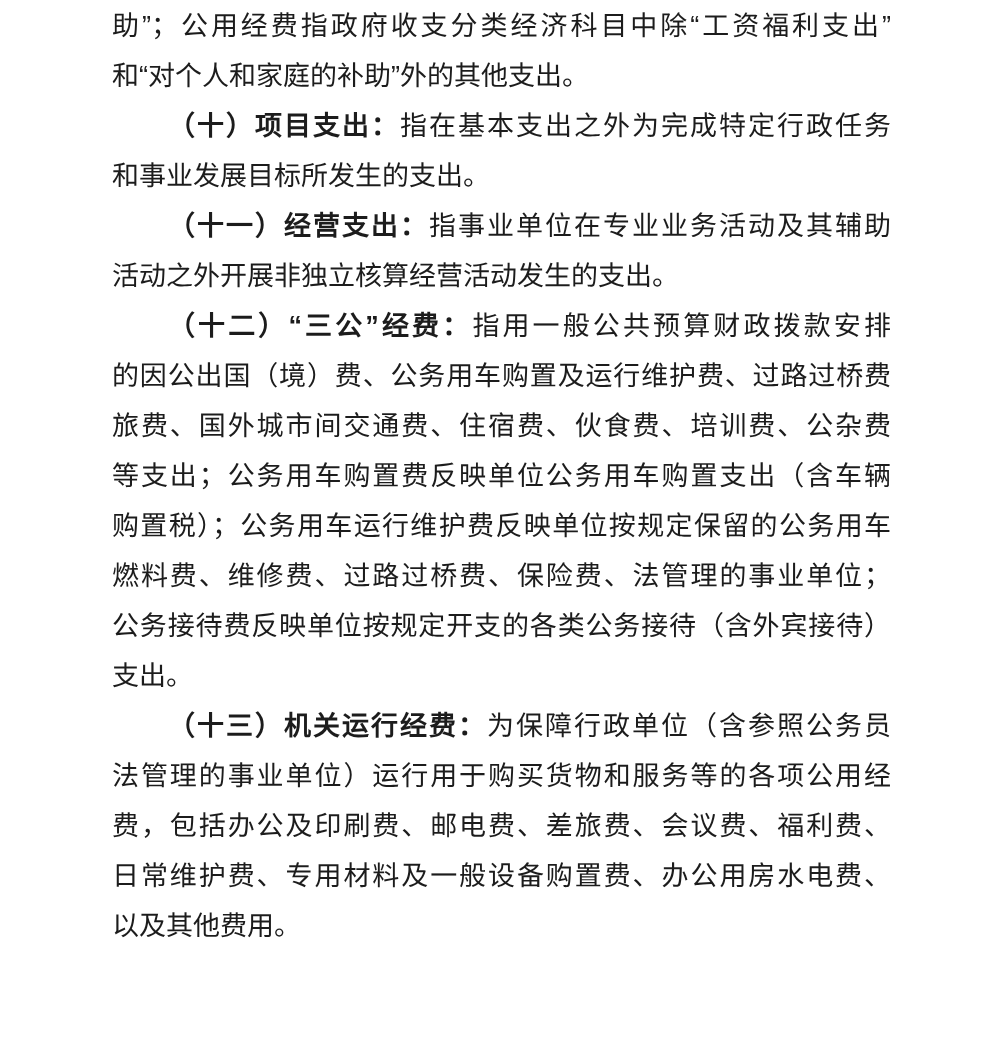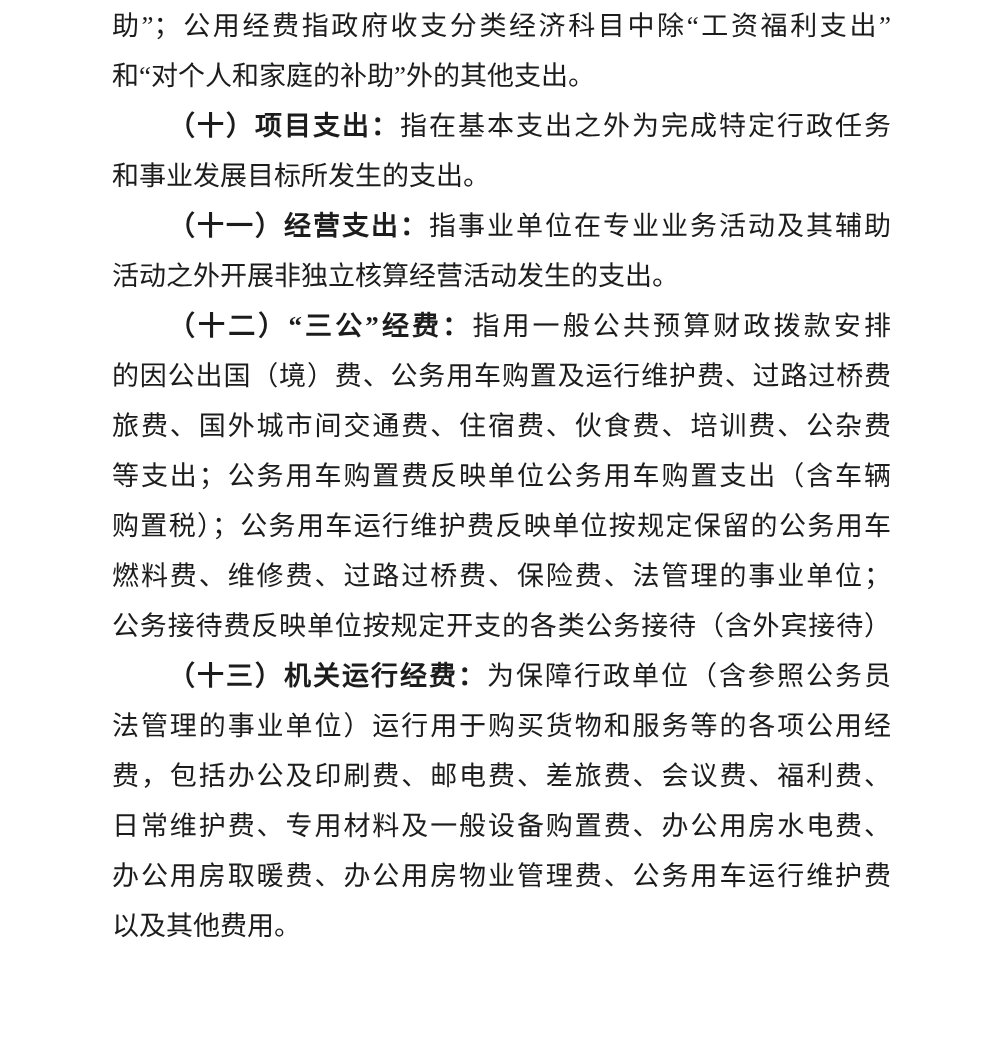--- a/index.html
+++ b/index.html
@@ -6,21 +6,21 @@
     margin: 0;
     padding: 0;
     background: #ffffff;
   }
   .viewport {
     position: relative;
     width: 1000px;
     height: 1043px;
     background: #ffffff;
     overflow: hidden;
-    font-family: Liberation Serif, serif;
+    font-family: Liberation Sans, sans-serif;
   }
   .textcol {
     position: absolute;
     left: 112px;
     top: 1px;
     width: 779px;
   }
   .line {
     height: 50px;
     line-height: 50px;
@@ -66,27 +66,27 @@
     <div class="line"><span>旅费、国外城市间交通费、住宿费、伙食费、培训费、公杂费</span></div>
 
     <div class="line"><span>等支出；公务用车购置费反映单位公务用车购置支出（含车辆</span></div>
 
     <div class="line"><span>购置税）；公务用车运行维护费反映单位按规定保留的公务用车</span></div>
 
     <div class="line"><span>燃料费、维修费、过路过桥费、保险费、法管理的事业单位；</span></div>
 
     <div class="line"><span>公务接待费反映单位按规定开支的各类公务接待（含外宾接待）</span></div>
 
+    <div class="line last"><span>支出。</span></div>
 
     <div class="line indent"><span class="hd">（十三）机关运行经费：</span><span>为保障行政单位（含参照公务员</span></div>
 
     <div class="line"><span>法管理的事业单位）运行用于购买货物和服务等的各项公用经</span></div>
 
     <div class="line"><span>费，包括办公及印刷费、邮电费、差旅费、会议费、福利费、</span></div>
 
     <div class="line"><span>日常维护费、专用材料及一般设备购置费、办公用房水电费、</span></div>
 
-    <div class="line"><span>办公用房取暖费、办公用房物业管理费、公务用车运行维护费</span></div>
 
     <div class="line last"><span>以及其他费用。</span></div>
 
   </div>
 </div>
 
 </body></html>

